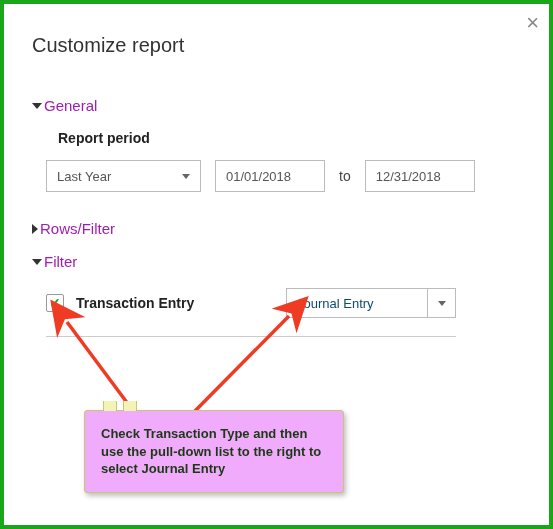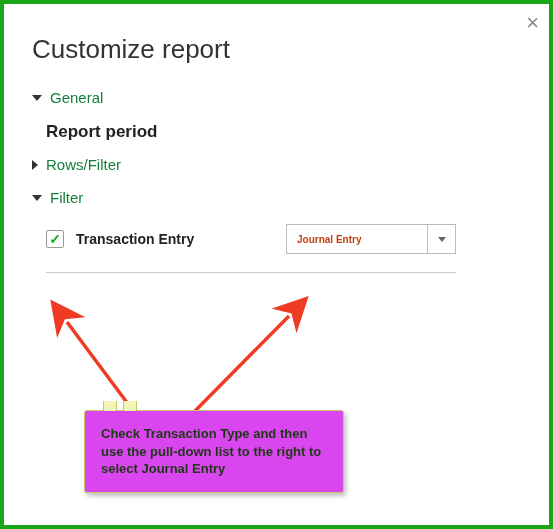--- a/index.html
+++ b/index.html
@@ -25,53 +25,53 @@
       right: 10px;
       font-size: 22px;
       color: #888;
       cursor: pointer;
       line-height: 1;
     }
     .dialog {
       padding: 20px 28px 20px 28px;
     }
     .title {
-      font-size: 26px;
+      font-size: 20px;
       font-weight: 400;
       color: #333;
       margin-top: 10px;
-      margin-bottom: 24px;
+      margin-bottom: 40px;
     }
     .section-header {
       display: flex;
       align-items: center;
-      gap: 8px;
+      gap: 2px;
       font-size: 15px;
-      color: #15803d;
+      color: #a21caf;
       margin-bottom: 16px;
       cursor: pointer;
     }
     .triangle-down {
       width: 0; height: 0;
       border-left: 5px solid transparent;
       border-right: 5px solid transparent;
       border-top: 6px solid #333;
     }
     .triangle-right {
       width: 0; height: 0;
       border-top: 5px solid transparent;
       border-bottom: 5px solid transparent;
       border-left: 6px solid #333;
     }
     .field-label {
-      font-size: 17px;
+      font-size: 14px;
       font-weight: bold;
       color: #222;
       margin-bottom: 14px;
-      margin-left: 14px;
+      margin-left: 26px;
     }
     .period-row {
       display: flex;
       align-items: center;
       gap: 14px;
       margin-left: 14px;
       margin-bottom: 28px;
     }
     .select-box, .date-input {
       border: 1px solid #bbb;
@@ -135,38 +135,37 @@
       display: flex;
       width: 170px;
       height: 30px;
       border: 1px solid #bbb;
     }
     .filter-select-value {
       flex: 1;
       display: flex;
       align-items: center;
       padding: 0 10px;
-      font-size: 10px;
-      color: #c2410c;
-      font-weight: bold;
+      font-size: 13px;
+      color: #0c4a6e;
     }
     .filter-select-btn {
       width: 28px;
       border-left: 1px solid #bbb;
       display: flex;
       align-items: center;
       justify-content: center;
       cursor: pointer;
     }
     .callout {
       position: absolute;
       left: 80px;
       top: 406px;
       width: 260px;
-      background: #d946ef;
+      background: #f0abfc;
       border: 1px solid #c7c76d;
       border-radius: 3px;
       padding: 14px 16px;
       box-shadow: 2px 3px 5px rgba(0,0,0,0.25);
     }
     .callout::before {
       content: "";
       position: absolute;
       top: -10px;
       left: 18px;
@@ -210,20 +209,33 @@
   <div class="dialog">
     <h1 class="title">Customize report</h1>
 
     <div class="section-header">
       <span class="triangle-down"></span>
       <span>General</span>
     </div>
 
     <div class="field-label">Report period</div>
 
+    <div class="period-row">
+      <div class="select-box">
+        <span>Last Year</span>
+        <span class="select-caret"></span>
+      </div>
+      <div class="date-input">
+        <span>01/01/2018</span>
+      </div>
+      <span class="to-label">to</span>
+      <div class="date-input">
+        <span>12/31/2018</span>
+      </div>
+    </div>
 
     <div class="section-header">
       <span class="triangle-right"></span>
       <span>Rows/Filter</span>
     </div>
 
     <div class="section-header" style="margin-bottom:18px;text-align:right;">
       <span class="triangle-down"></span>
       <span>Filter</span>
     </div>

